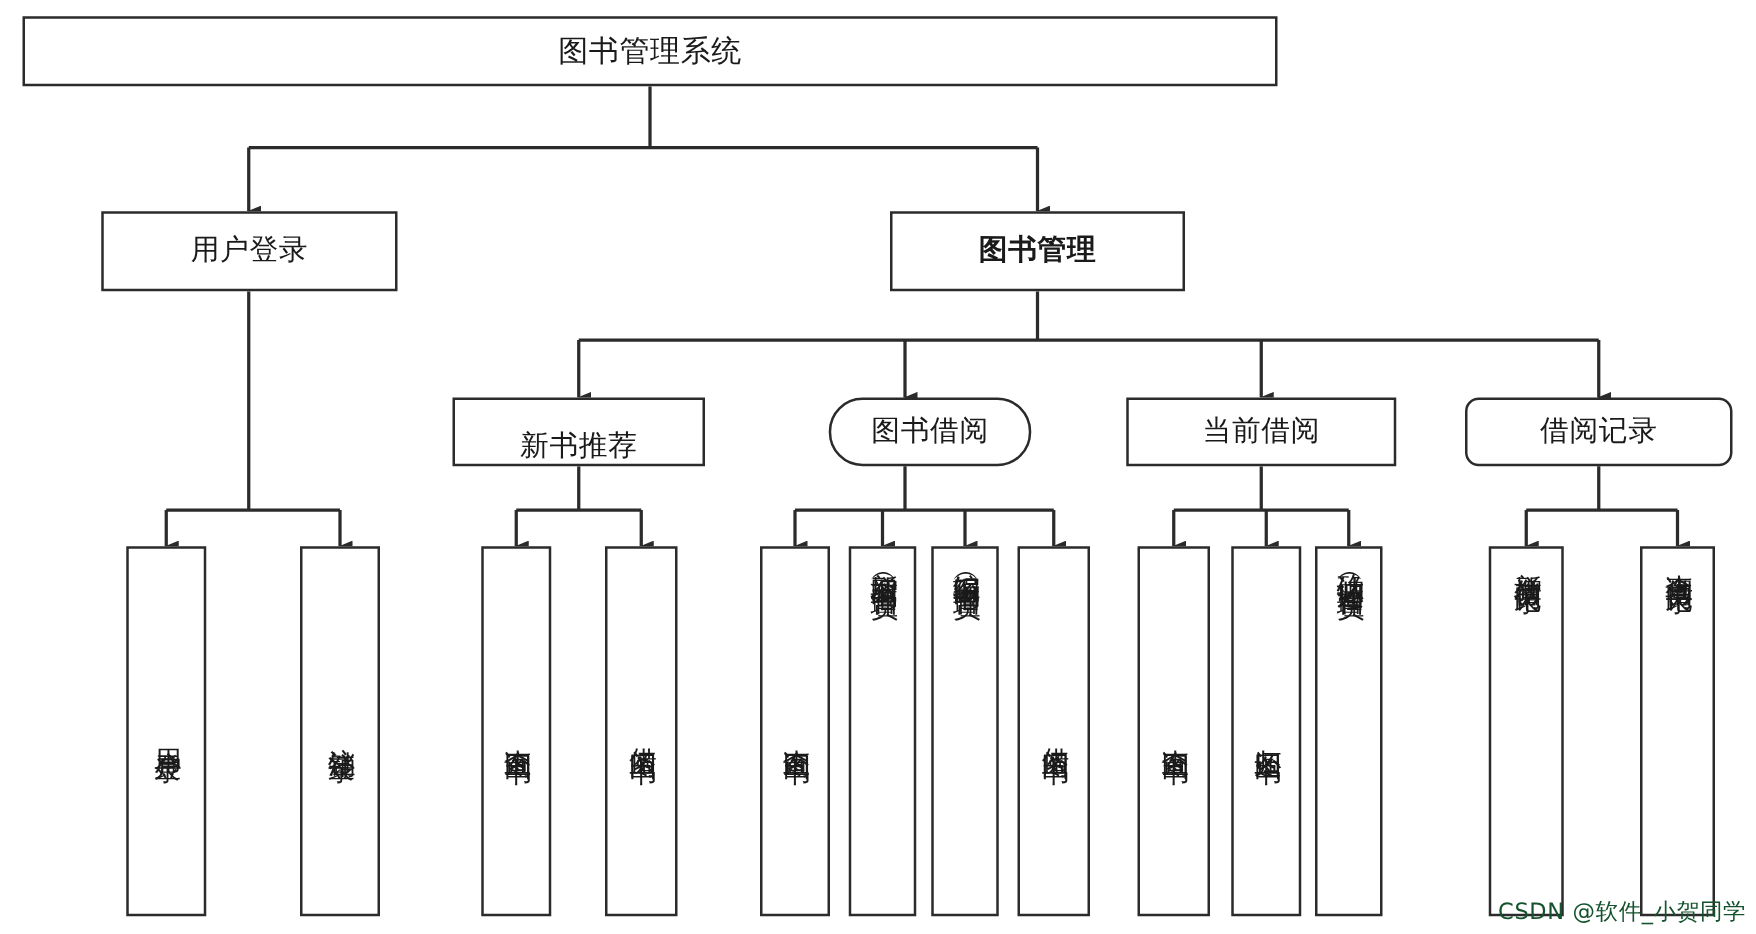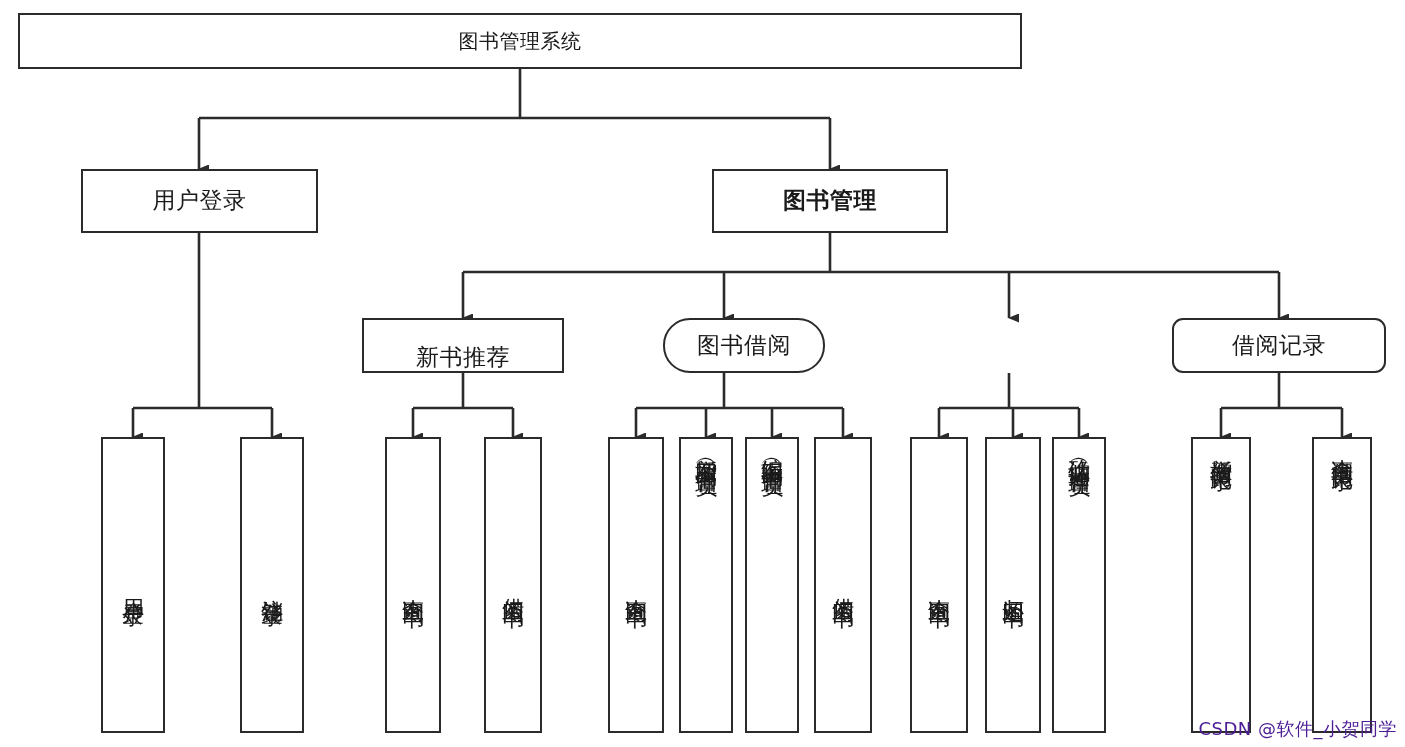--- a/index.html
+++ b/index.html
@@ -41,21 +41,21 @@
   .node-label {
     color: #1a1a1a;
     line-height: 1.12;
     white-space: nowrap;
     letter-spacing: 0.5px;
   }
   .node.horizontal .node-label {
     font-size: 23px;
   }
   .node.root .node-label {
-    font-size: 20px;
+    font-size: 24px;
   }
   .node.leaf {
     align-items: flex-start;
     justify-content: center;
     padding-top: 2px;
   }
   .node.leaf .node-label {
     writing-mode: vertical-rl;
     text-orientation: upright;
     font-size: 22px;
@@ -64,21 +64,21 @@
     max-height: 288px;
   }
   .node.leaf.centered {
     align-items: center;
   }
   .watermark {
     position: absolute;
     right: 8px;
     bottom: 6px;
     font-size: 18px;
-    color: #4c1d95;
+    color: #14532d;
     letter-spacing: 0.5px;
     white-space: nowrap;
     font-family: "DejaVu Sans", "Liberation Sans", sans-serif;
   }
 </style>
 </head>
 <body>
 
 <div id="diagram-root">
 
@@ -135,20 +135,23 @@
   <div class="node horizontal" style="left: 712px; top: 169px; width: 236px; height: 64px; font-weight: bold;">
     <span class="node-label">图书管理</span>
   </div>
 
   <div class="node horizontal" style="left: 362px; top: 318px; width: 202px; height: 55px; align-items: flex-end;">
     <span class="node-label">新书推荐</span>
   </div>
   <div class="node horizontal" style="left: 663px; top: 318px; width: 162px; height: 55px; border-radius: 27px;">
     <span class="node-label">图书借阅</span>
   </div>
+  <div class="node horizontal" style="left: 901px; top: 318px; width: 216px; height: 55px;">
+    <span class="node-label">当前借阅</span>
+  </div>
   <div class="node horizontal" style="left: 1172px; top: 318px; width: 214px; height: 55px; border-radius: 11px;">
     <span class="node-label">借阅记录</span>
   </div>
 
   <div class="node leaf centered" style="left: 101px; top: 437px; width: 64px; height: 296px;">
     <span class="node-label">用户登录</span>
   </div>
   <div class="node leaf centered" style="left: 240px; top: 437px; width: 64px; height: 296px;">
     <span class="node-label">注销登录</span>
   </div>

